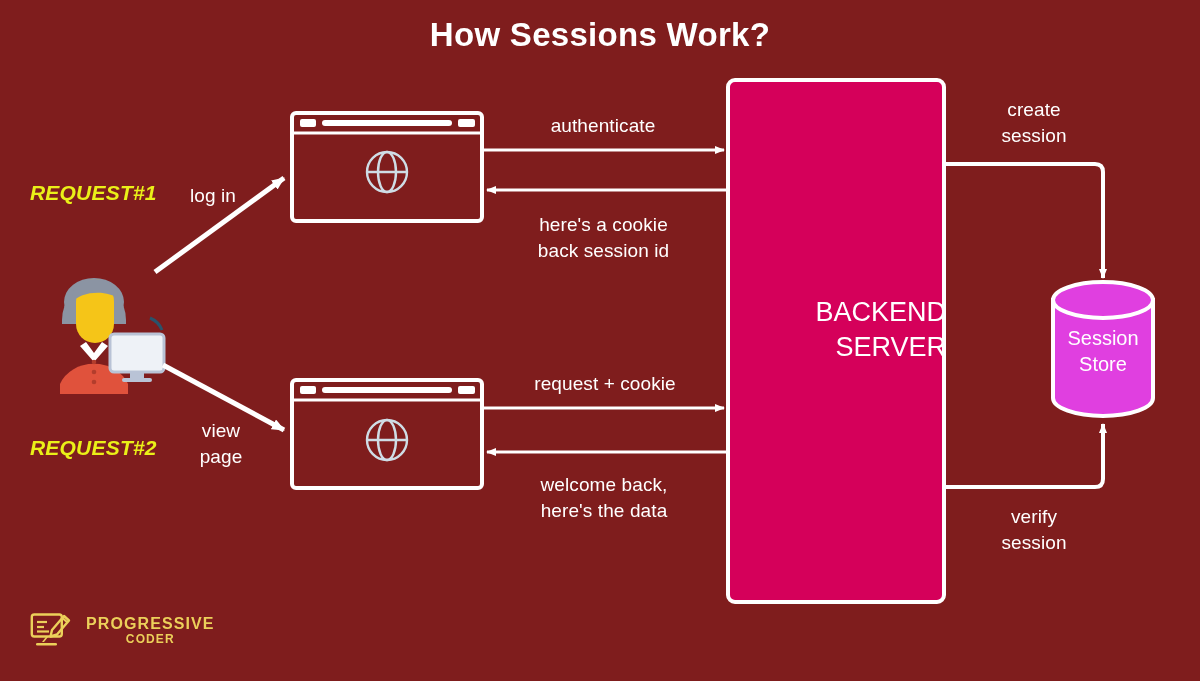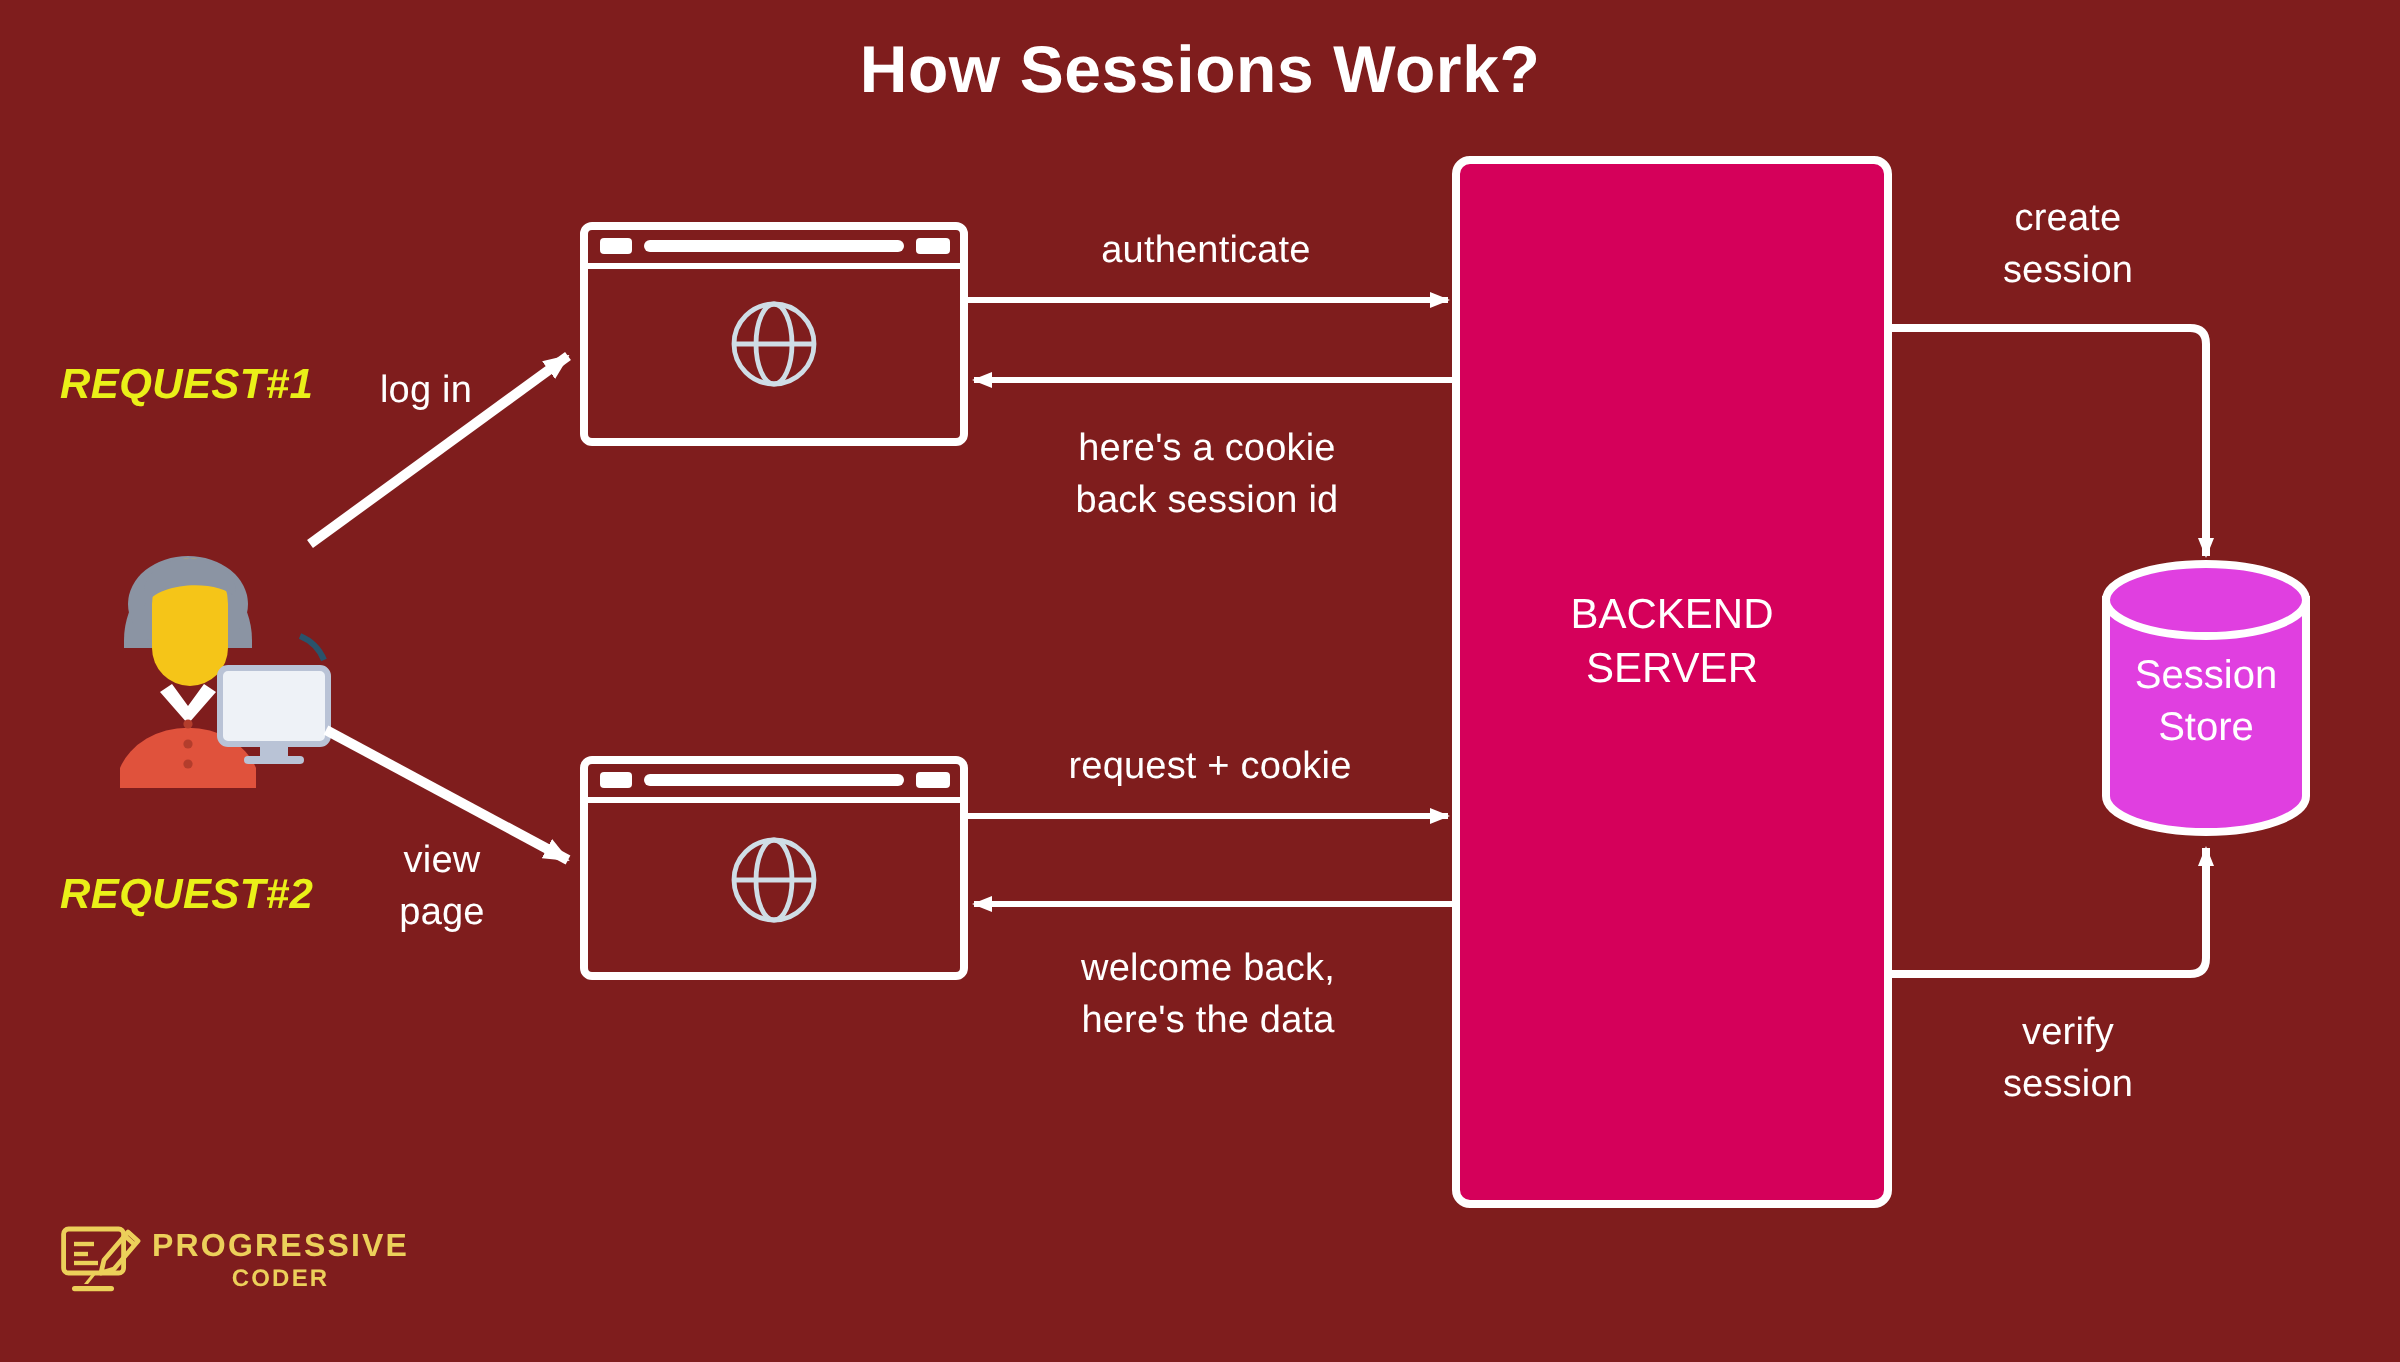--- a/index.html
+++ b/index.html
@@ -11,28 +11,28 @@
   #diagram{position:absolute;inset:0;width:1200px;height:681px;}
   .lbl{position:absolute;color:#ffffff;font-size:19px;line-height:1.35;
        text-align:center;white-space:pre-line;letter-spacing:.1px;}
   #page-title{
     position:absolute;left:0;right:0;top:16px;text-align:center;
     color:#fff;font-size:33px;font-weight:bold;letter-spacing:.3px;
   }
   .req{position:absolute;color:#eaf018;font-size:21px;font-weight:bold;
        letter-spacing:.2px;font-style:italic;}
   #server-label{
-    position:absolute;color:#fff;font-size:21px;text-align:center;
+    position:absolute;color:#fff;font-size:27px;text-align:right;
     line-height:1.28;white-space:pre-line;width:220px;
   }
   #store-label{
     position:absolute;color:#fff;font-size:20px;text-align:center;
     line-height:1.3;white-space:pre-line;width:120px;
   }
-  #logo{position:absolute;left:30px;top:612px;display:flex;align-items:center;gap:4px;}
+  #logo{position:absolute;left:30px;top:612px;display:flex;align-items:center;gap:14px;}
   #logo-text{display:flex;flex-direction:column;line-height:1.05;}
   #logo-text span{color:#ecd05a;font-weight:bold;letter-spacing:1.1px;}
   #logo-line1{font-size:16px;}
   #logo-line2{font-size:12px;text-align:center;}
 </style>
 </head>
 <body>
 
 <div id="canvas">
 

